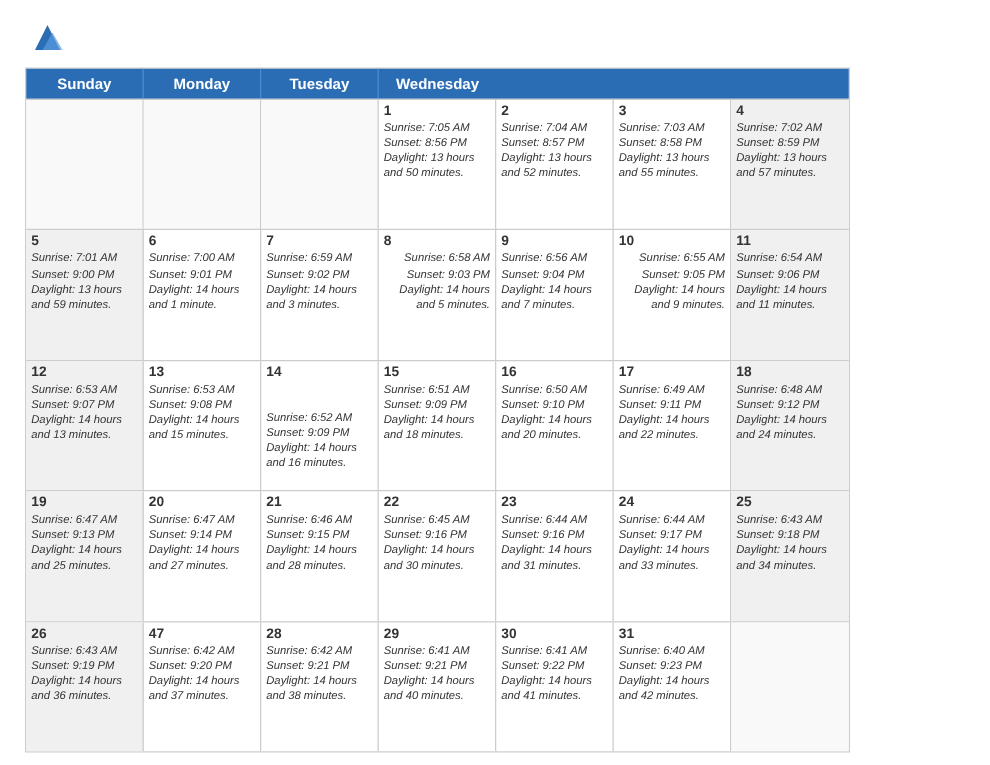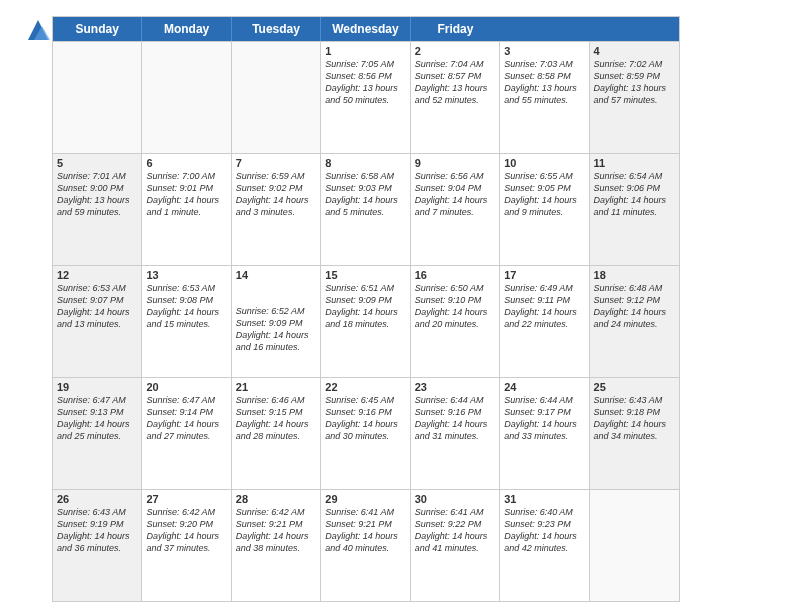--- a/index.html
+++ b/index.html
@@ -8,21 +8,21 @@
       background: #fff;
       width: 792px;
       height: 612px;
       overflow: hidden;
     }
     .page {
       width: 700px;
       height: 612px;
       padding: 16px 20px 10px 20px;
       display: flex;
-      flex-direction: row;
+      flex-direction: column;
     }
     .header {
       display: flex;
       justify-content: space-between;
       align-items: flex-start;
       margin-bottom: 10px;
     }
     .logo {
       display: flex;
       align-items: center;
@@ -133,21 +133,20 @@
       <div class="title-location"></div>
     </div>
   </div>
 
   <div class="calendar">
     <div class="cal-header">
     <div class="cal-header-cell">Sunday</div>
         <div class="cal-header-cell">Monday</div>
         <div class="cal-header-cell">Tuesday</div>
         <div class="cal-header-cell">Wednesday</div>
-        <div class="cal-header-cell">Friday</div>
       </div>
     <div class="cal-body">
     <div class="cal-row">
           <div class="cal-cell empty"></div>
           <div class="cal-cell empty"></div>
           <div class="cal-cell empty"></div>
           <div class="cal-cell">
             <div class="day-num">1</div>
             <div class="cell-info" style="white-space: pre-line;">Sunrise: 7:05 AM
 Sunset: 8:56 PM
@@ -193,35 +192,35 @@
           </div>
           <div class="cal-cell">
             <div class="day-num">7</div>
             <div class="cell-info" style="white-space: pre-line;">Sunrise: 6:59 AM
 Sunset: 9:02 PM
 Daylight: 14 hours
 and 3 minutes.</div>
           </div>
           <div class="cal-cell">
             <div class="day-num">8</div>
-            <div class="cell-info" style="white-space: pre-line;">Sunrise: 6:58 AM
+            <div class="cell-info" style="white-space: pre-line; text-align: right;">Sunrise: 6:58 AM
 Sunset: 9:03 PM
 Daylight: 14 hours
 and 5 minutes.</div>
           </div>
           <div class="cal-cell">
             <div class="day-num">9</div>
             <div class="cell-info" style="white-space: pre-line;">Sunrise: 6:56 AM
 Sunset: 9:04 PM
 Daylight: 14 hours
 and 7 minutes.</div>
           </div>
           <div class="cal-cell">
             <div class="day-num">10</div>
-            <div class="cell-info" style="white-space: pre-line;">Sunrise: 6:55 AM
+            <div class="cell-info" style="white-space: pre-line; text-align: right;">Sunrise: 6:55 AM
 Sunset: 9:05 PM
 Daylight: 14 hours
 and 9 minutes.</div>
           </div>
           <div class="cal-cell shaded">
             <div class="day-num">11</div>
             <div class="cell-info" style="white-space: pre-line;">Sunrise: 6:54 AM
 Sunset: 9:06 PM
 Daylight: 14 hours
 and 11 minutes.</div>
@@ -331,21 +330,21 @@
         </div>
         <div class="cal-row">
           <div class="cal-cell shaded">
             <div class="day-num">26</div>
             <div class="cell-info" style="white-space: pre-line;">Sunrise: 6:43 AM
 Sunset: 9:19 PM
 Daylight: 14 hours
 and 36 minutes.</div>
           </div>
           <div class="cal-cell">
-            <div class="day-num">27</div>
+            <div class="day-num">47</div>
             <div class="cell-info" style="white-space: pre-line;">Sunrise: 6:42 AM
 Sunset: 9:20 PM
 Daylight: 14 hours
 and 37 minutes.</div>
           </div>
           <div class="cal-cell">
             <div class="day-num">28</div>
             <div class="cell-info" style="white-space: pre-line;">Sunrise: 6:42 AM
 Sunset: 9:21 PM
 Daylight: 14 hours

